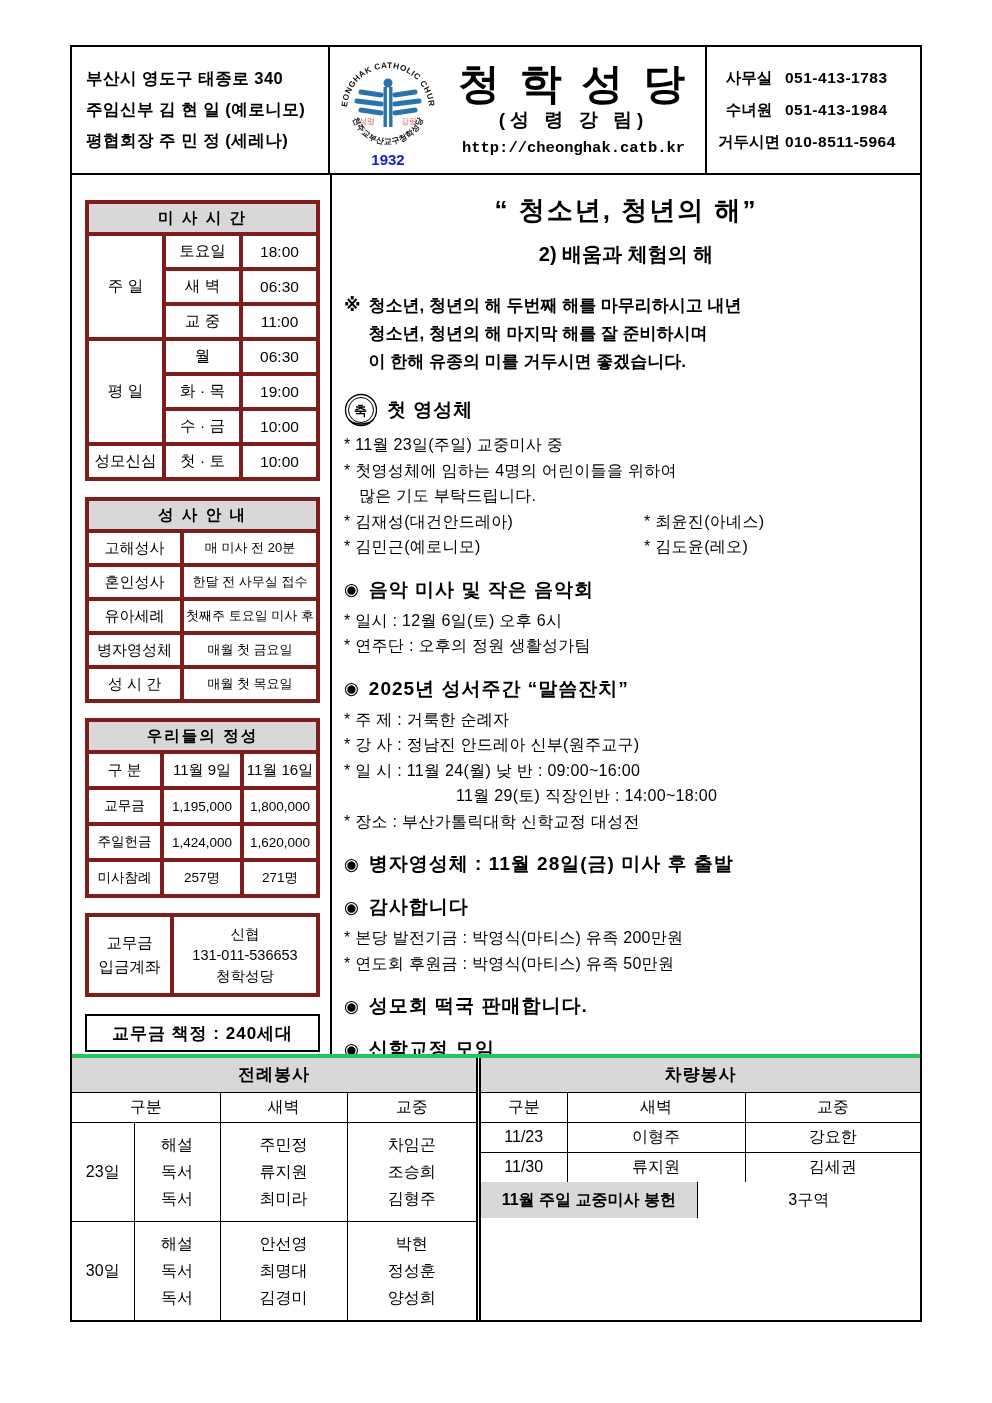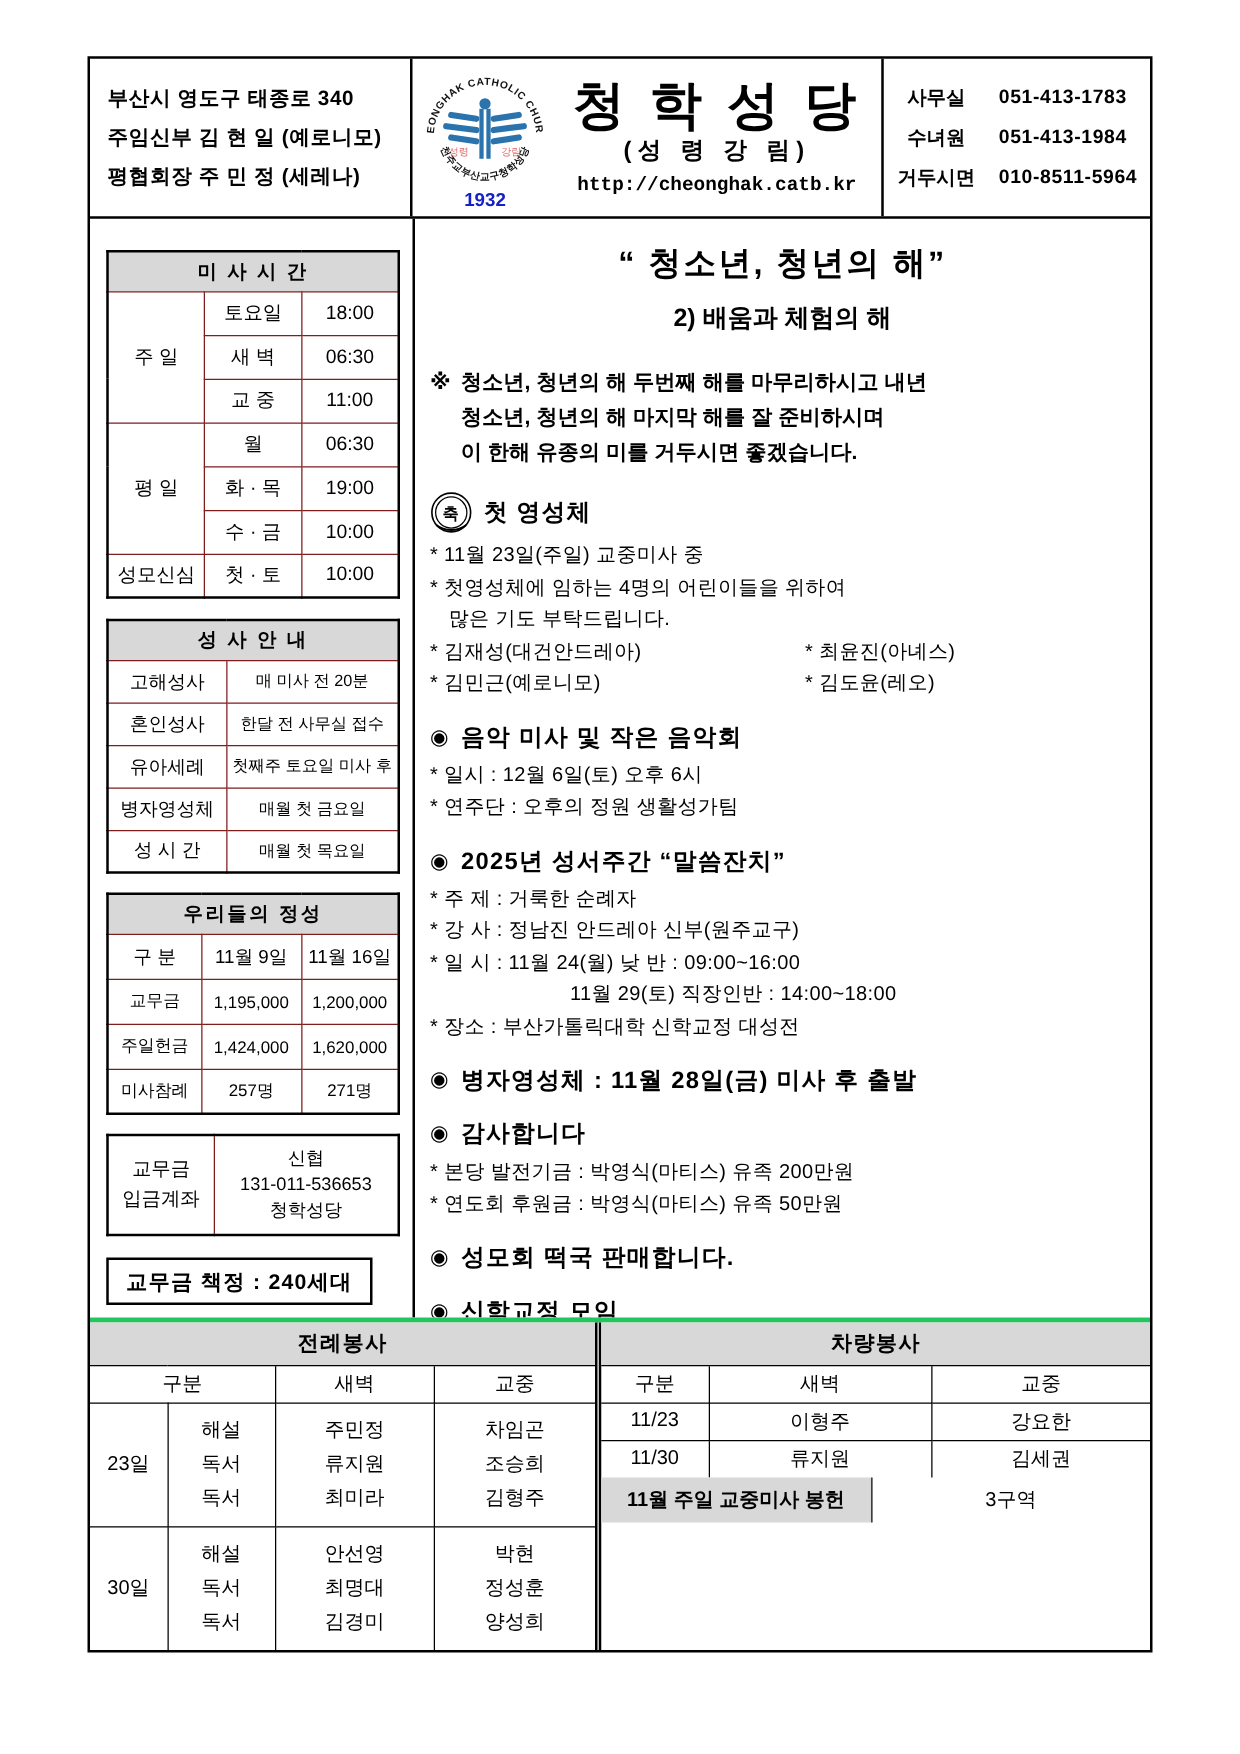--- a/index.html
+++ b/index.html
@@ -15,41 +15,41 @@
   }
   
   .header { flex:0 0 128px; display:flex; border-bottom:2px solid #000; }
   .h-left { flex:0 0 258px; border-right:2px solid #000; display:flex; flex-direction:column; justify-content:center; gap:9px; padding-left:14px; font-size:16.5px; font-weight:bold; letter-spacing:0.5px; }
   .h-center { flex:0 0 377px; border-right:2px solid #000; display:flex; align-items:center; padding-left:4px; }
   .h-name-block { flex:1; text-align:center; }
   .church-name { font-size:42px; font-weight:900; letter-spacing:4px; line-height:1.0; }
   .church-sub { font-size:19px; font-weight:bold; letter-spacing:5px; margin-top:2px; }
   .church-url { font-size:15.5px; font-weight:bold; margin-top:6px; font-family:"Liberation Mono","DejaVu Sans Mono",monospace; }
   .h-right { flex:1; display:flex; flex-direction:column; justify-content:center; gap:11px; padding:0 6px 0 6px; font-size:15.5px; font-weight:bold; }
-  .contact-row { display:flex; align-items:center;gap:14px; }
+  .contact-row { display:flex; align-items:center; }
   .contact-label { width:72px; text-align:center; flex:0 0 72px; }
   .contact-value { flex:1; text-align:left; letter-spacing:0.5px; }
   
   .bodyrow { flex:1 1 auto; display:flex; min-height:0; }
   .sidebar { flex:0 0 258px; border-right:2px solid #000; padding:25px 10px 0 13px; }
   .t { border-collapse:collapse; width:235px; table-layout:fixed; border:2px solid #000; }
-  .t th,.t td { border:1px solid #7f1d1d; text-align:center; vertical-align:middle; font-size:15.5px; }
+  .t th,.t td { border:4px solid #7f1d1d; text-align:center; vertical-align:middle; font-size:15.5px; }
   .ttl { background:#d8d8d8; font-weight:bold; font-size:16px; letter-spacing:2px; height:32px; }
   .mass td { height:35px; }
   .sac td { height:34px; }
   .sac td.val { font-size:13px; }
   .sac td.lbl { font-size:15px; }
   .off th.hd { height:36px; font-size:15px; font-weight:normal; }
   .off td { height:36px; font-size:13.5px; }
   .off .ttl { height:32px; }
   .acct { margin-top:15px; }
   .acct td { height:80px; }
   .acct .lbl { font-size:15.5px; line-height:24px; }
   .acct .val { font-size:14.5px; line-height:21px; }
-  .assess { margin-top:17px; border:2px solid #000; width:213px; height:38px; display:flex; align-items:center; justify-content:center; font-weight:bold; font-size:17px; letter-spacing:1px; }
+  .assess { margin-top:17px; border:2px solid #000; width:235px; height:38px; display:flex; align-items:center; justify-content:center; font-weight:bold; font-size:17px; letter-spacing:1px; }
   .gap16 { margin-top:16px; } .gap15 { margin-top:15px; }
   
   .main { flex:1; padding:16px 12px 0 12px; overflow:hidden; }
   .m-title { text-align:center; font-size:26px; font-weight:900; letter-spacing:2px; margin-top:2px; }
   .m-sub { text-align:center; font-size:20px; font-weight:bold; margin-top:13px; }
   .intro { display:flex; margin-top:24px; font-size:17px; font-weight:bold; line-height:28px; }
   .intro .note { margin-right:8px; }
   .sec-h { display:flex; align-items:center; gap:9px; font-size:19px; font-weight:900; margin-top:17px; letter-spacing:1px; }
   .sec-h .bullet { font-size:17px; }
   .sec-items { margin-top:5px; font-size:16px; line-height:25.5px; letter-spacing:0.3px; }
@@ -223,21 +223,21 @@
               <th class="ttl" colspan="3">우리들의 정성</th>
             </tr>
         <tr>
           <th class="hd">구 분</th>
           <th class="hd">11월 9일</th>
           <th class="hd">11월 16일</th>
         </tr>
         <tr>
           <td>교무금</td>
           <td>1,195,000</td>
-          <td>1,200,000</td>
+          <td>1,800,000</td>
         </tr>
         <tr>
           <td>주일헌금</td>
           <td>1,424,000</td>
           <td>1,620,000</td>
         </tr>
         <tr>
           <td>미사참례</td>
           <td>257명</td>
           <td>271명</td>

